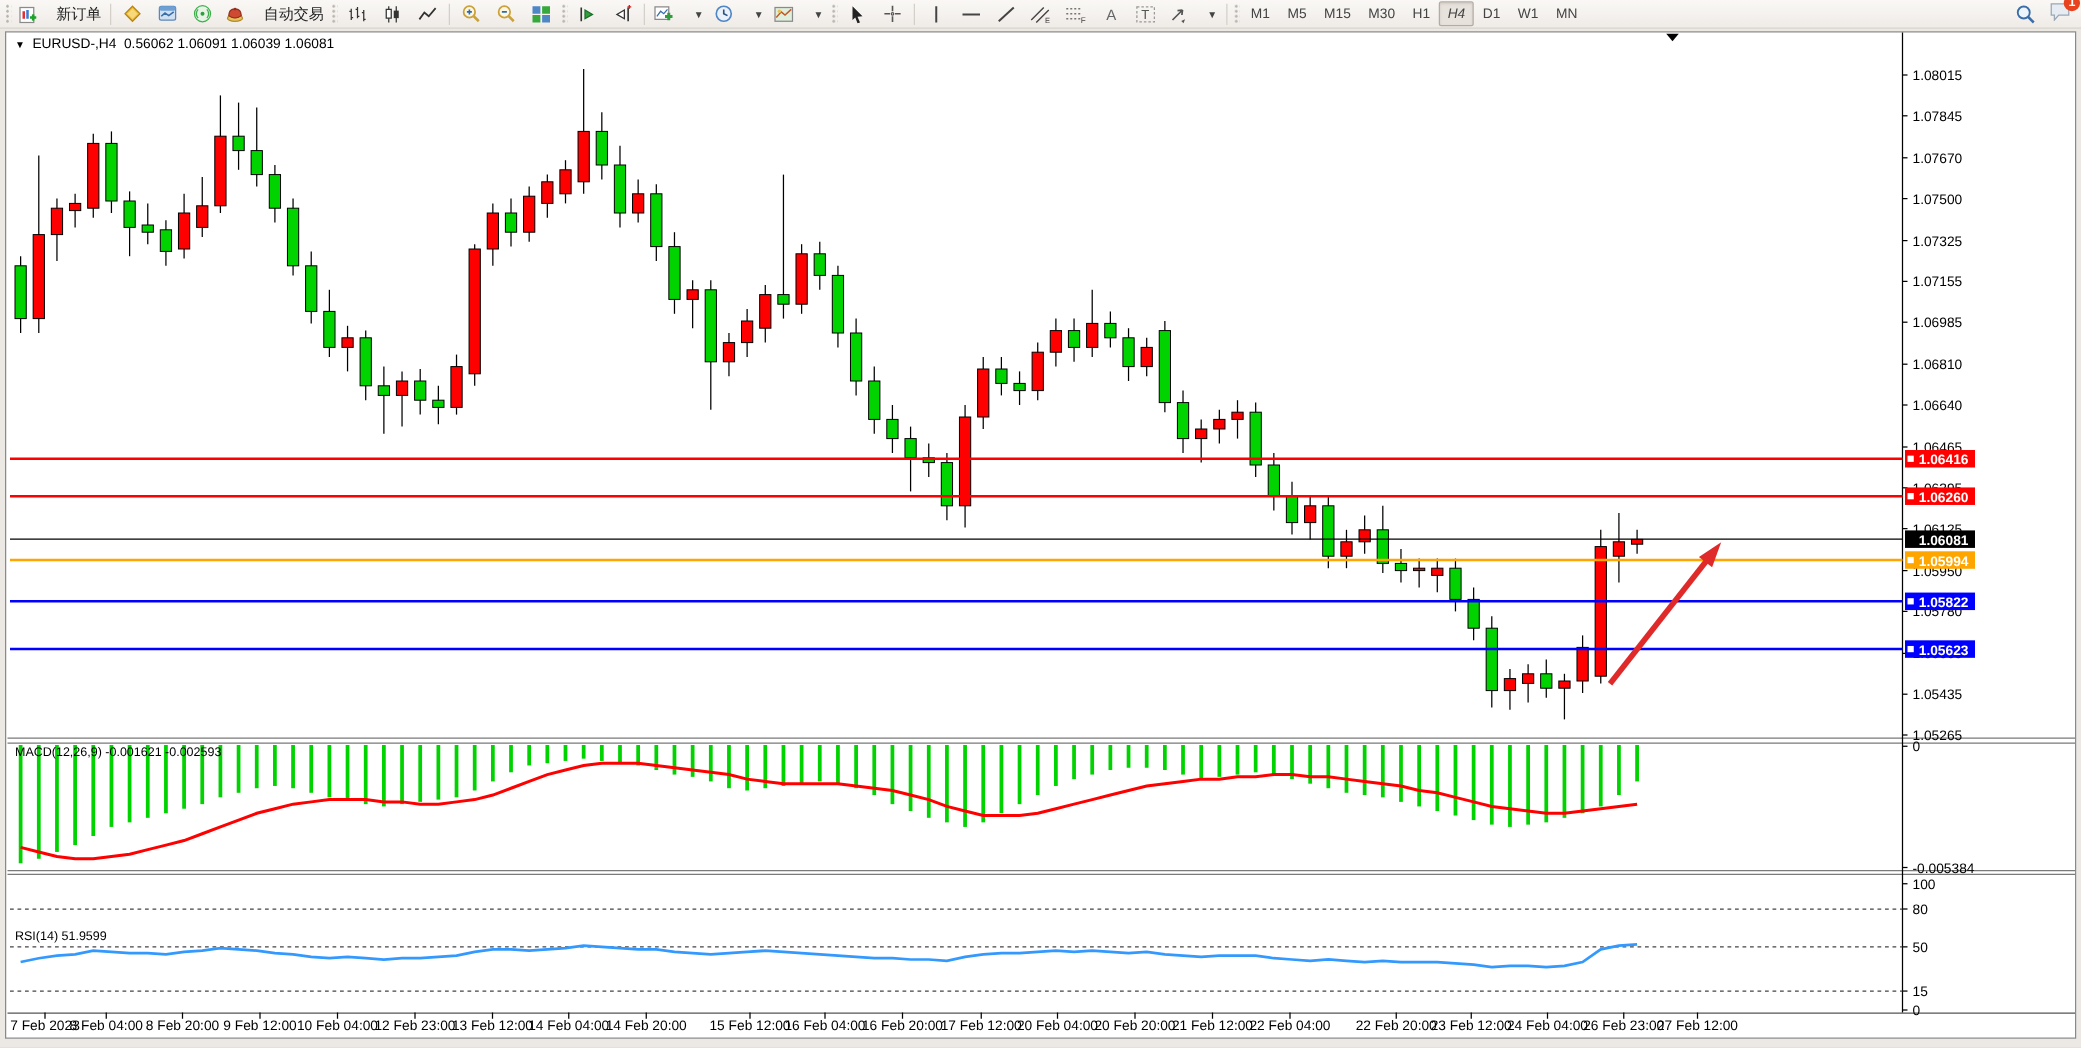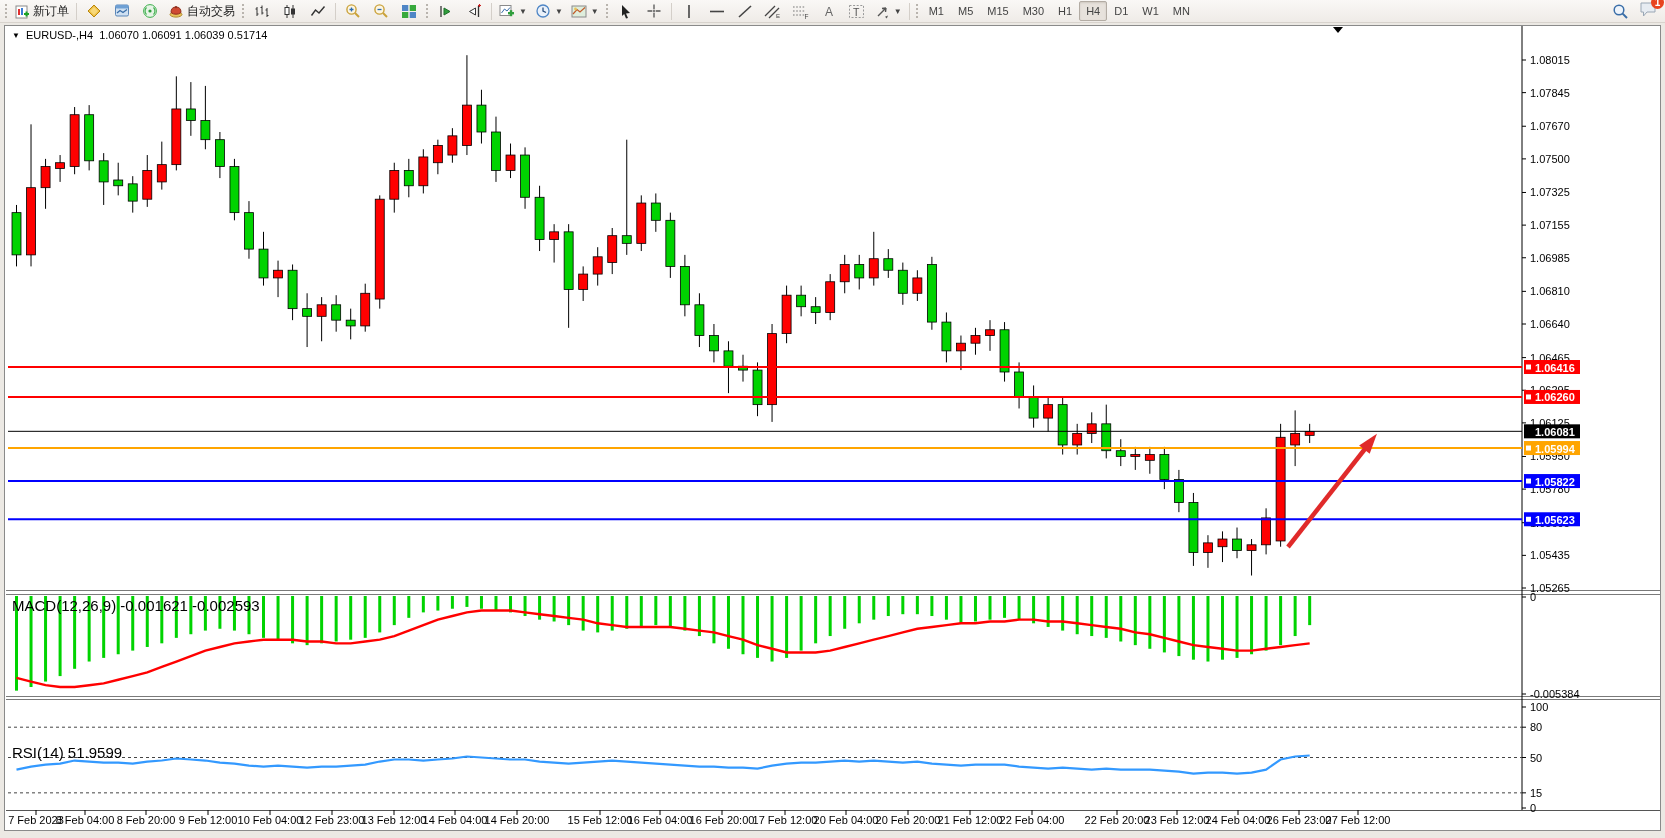--- a/index.html
+++ b/index.html
@@ -8,37 +8,37 @@
   
   .toolbar{position:absolute;left:0;top:0;width:100%;height:23px;
     background:linear-gradient(#faf8f6,#efebe7);
     border-bottom:1px solid #d8d3cd;display:flex;align-items:center;
     padding-left:2px;box-sizing:border-box;z-index:30;}
   .grip{width:5px;height:16px;margin:0 2px;
     background-image:radial-gradient(circle,#b9b4ae 1px,transparent 1.2px);
     background-size:4px 4px;}
   .sep{width:1px;height:17px;background:#d4cfc9;margin:0 3px;}
   .tbtn{height:20px;min-width:20px;display:inline-flex;align-items:center;justify-content:center;
-    gap:3px;padding:0 3px;font-size:12px;color:#222;border:1px solid transparent;border-radius:2px;}
+    gap:15px;padding:0 3px;font-size:12px;color:#222;border:1px solid transparent;border-radius:2px;}
   .tbtn svg{display:block;}
   .caret{font-size:8px;color:#444;margin-left:1px;}
   .tf{height:18px;padding:0 6px;display:inline-flex;align-items:center;font-size:11px;
     color:#444;border:1px solid transparent;border-radius:2px;}
-  .tf.active{background:#e7e2dc;border:1px solid #b3aca4;box-shadow:inset 0 1px 2px #cfc8c0;}
+  .tf.active{background:#e7e2dc;border:1px solid #b3aca4;box-shadow:inset 0 1px 2px #cfc8c0;font-style:italic;}
   .right-tools{margin-left:auto;display:flex;align-items:center;margin-right:8px;gap:10px;}
   .chatwrap{position:relative;}
   .badge{position:absolute;top:-5px;right:-7px;background:#e8431f;color:#fff;font-size:10px;
     font-weight:bold;border-radius:8px;min-width:13px;height:13px;line-height:13px;text-align:center;}
   
   .chartwin{position:absolute;left:4px;top:25px;width:1657px;height:806px;background:#fff;
     border:1px solid #8a8a8a;box-sizing:border-box;}
   .chart-title{position:absolute;left:12px;top:29px;font-size:11px;color:#000;z-index:20;
     display:flex;gap:6px;align-items:center;}
   .collapse{font-size:8px;color:#000;}
-  .pane-label{position:absolute;font-size:15px;color:#000;z-index:20;}
+  .pane-label{position:absolute;font-size:10px;color:#000;z-index:20;}
   #overlay{position:absolute;left:0;top:0;z-index:10;}
 </style>
 </head>
 <body>
 
 <div id="app">
 
   <div class="toolbar">
     <div class="grip"></div>
 
@@ -253,21 +253,21 @@
         <span class="badge">1</span>
       </div>
     </div>
   </div>
 
   <div class="chartwin"></div>
 
   <div class="chart-title">
     <span class="collapse">▼</span>
     <span>EURUSD-,H4</span>
-    <span>1.06070 1.06091 1.06039 0.51714</span>
+    <span>0.56062 1.06091 1.06039 1.06081</span>
   </div>
 
   <div class="pane-label" style="left:12px;top:597px">MACD(12,26,9) -0.001621 -0.002593</div>
   <div class="pane-label" style="left:12px;top:744px">RSI(14) 51.9599</div>
 
   <svg id="overlay" width="1665" height="838">
       <rect x="6" y="590" width="1654" height="1" fill="#7a7a7a"></rect>
       <rect x="6" y="594" width="1654" height="1" fill="#7a7a7a"></rect>
       <rect x="6" y="696" width="1654" height="1" fill="#7a7a7a"></rect>
       <rect x="6" y="699" width="1654" height="1" fill="#7a7a7a"></rect>

